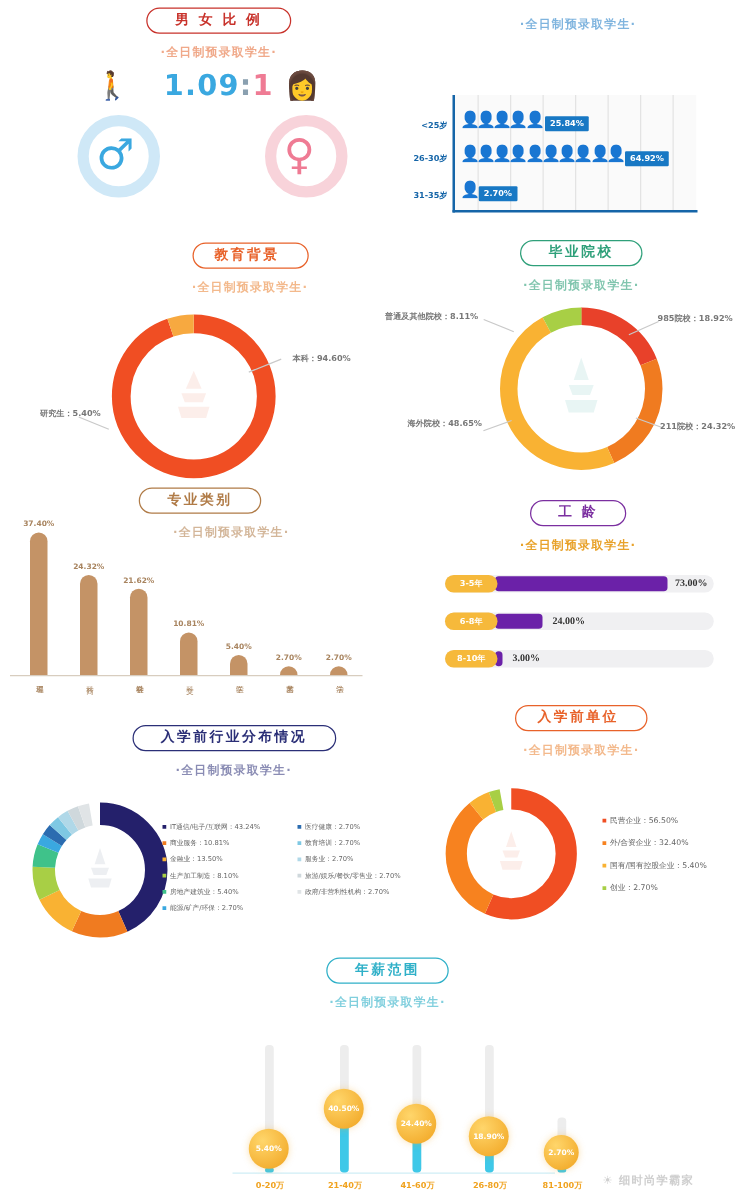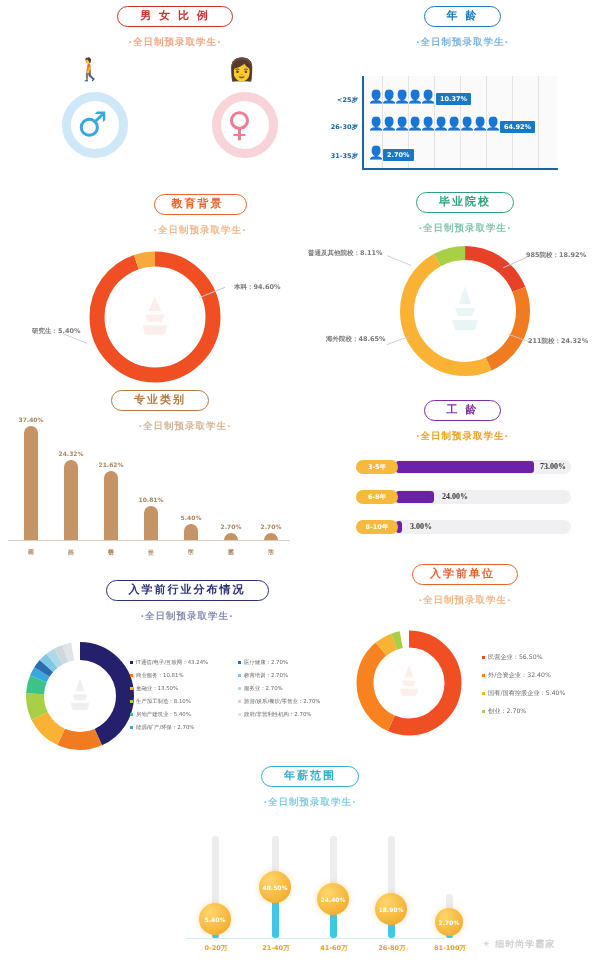--- a/index.html
+++ b/index.html
@@ -148,34 +148,34 @@
 <body>
 
 <div class="page">
 
   <div class="sec" style="left:60px; top:4px; width:230px; height:180px;">
     <div class="pill-wrap">
       <span class="pill c-red">男 女 比 例</span>
     </div>
     <div class="sub c-peach">·全日制预录取学生·</div>
 
+    <div class="ratio" style="top:52px;">
+      <span class="m">1.09</span><span class="s">:</span><span class="f">1</span>
+    </div>
 
     <div class="ficon gsym-m" style="left:16px; top:55px;">🚶</div>
     <div class="ring ring-m" style="left:2px; top:88px; width:66px; height:66px;"></div>
     <div class="gsym gsym-m" style="left:17px; top:103px;">♂</div>
 
     <div class="ficon gsym-f" style="left:168px; top:55px;">👩</div>
     <div class="ring ring-f" style="left:152px; top:88px; width:66px; height:66px;"></div>
     <div class="gsym gsym-f" style="left:167px; top:103px;">♀</div>
   </div>
 
   <div class="sec" style="left:330px; top:4px; width:265px; height:180px;">
-    <div class="pill-wrap">
-      <span class="pill c-blue">年  龄</span>
-    </div>
     <div class="sub c-blue" style="opacity:.55">·全日制预录取学生·</div>
 
     <div class="agebox" style="left:32px; top:72px; width:195px; height:92px;"></div>
     <div class="agegrid" style="left:52px; top:72px; height:92px;"></div>
     <div class="agegrid" style="left:78px; top:72px; height:92px;"></div>
     <div class="agegrid" style="left:104px; top:72px; height:92px;"></div>
     <div class="agegrid" style="left:130px; top:72px; height:92px;"></div>
     <div class="agegrid" style="left:156px; top:72px; height:92px;"></div>
     <div class="agegrid" style="left:182px; top:72px; height:92px;"></div>
     <div class="agegrid" style="left:208px; top:72px; height:92px;"></div>
@@ -186,21 +186,21 @@
     <div class="agelabel" style="left:-6px; top:119px; width:34px;">26-30岁</div>
     <div class="agelabel" style="left:-6px; top:148px; width:34px;">31-35岁</div>
 
     <div>
       <div class="person" style="left:38px; top:86px;">👤</div>
       <div class="person" style="left:51px; top:86px;">👤</div>
       <div class="person" style="left:64px; top:86px;">👤</div>
       <div class="person" style="left:77px; top:86px;">👤</div>
       <div class="person" style="left:90px; top:86px;">👤</div>
     </div>
-    <div class="agebadge" style="left:106px; top:89px;">10.37%</div>
+    <div class="agebadge" style="left:106px; top:89px;">25.84%</div>
 
     <div>
       <div class="person" style="left:38px; top:113px;">👤</div>
       <div class="person" style="left:51px; top:113px;">👤</div>
       <div class="person" style="left:64px; top:113px;">👤</div>
       <div class="person" style="left:77px; top:113px;">👤</div>
       <div class="person" style="left:90px; top:113px;">👤</div>
       <div class="person" style="left:103px; top:113px;">👤</div>
       <div class="person" style="left:116px; top:113px;">👤</div>
       <div class="person" style="left:129px; top:113px;">👤</div>

